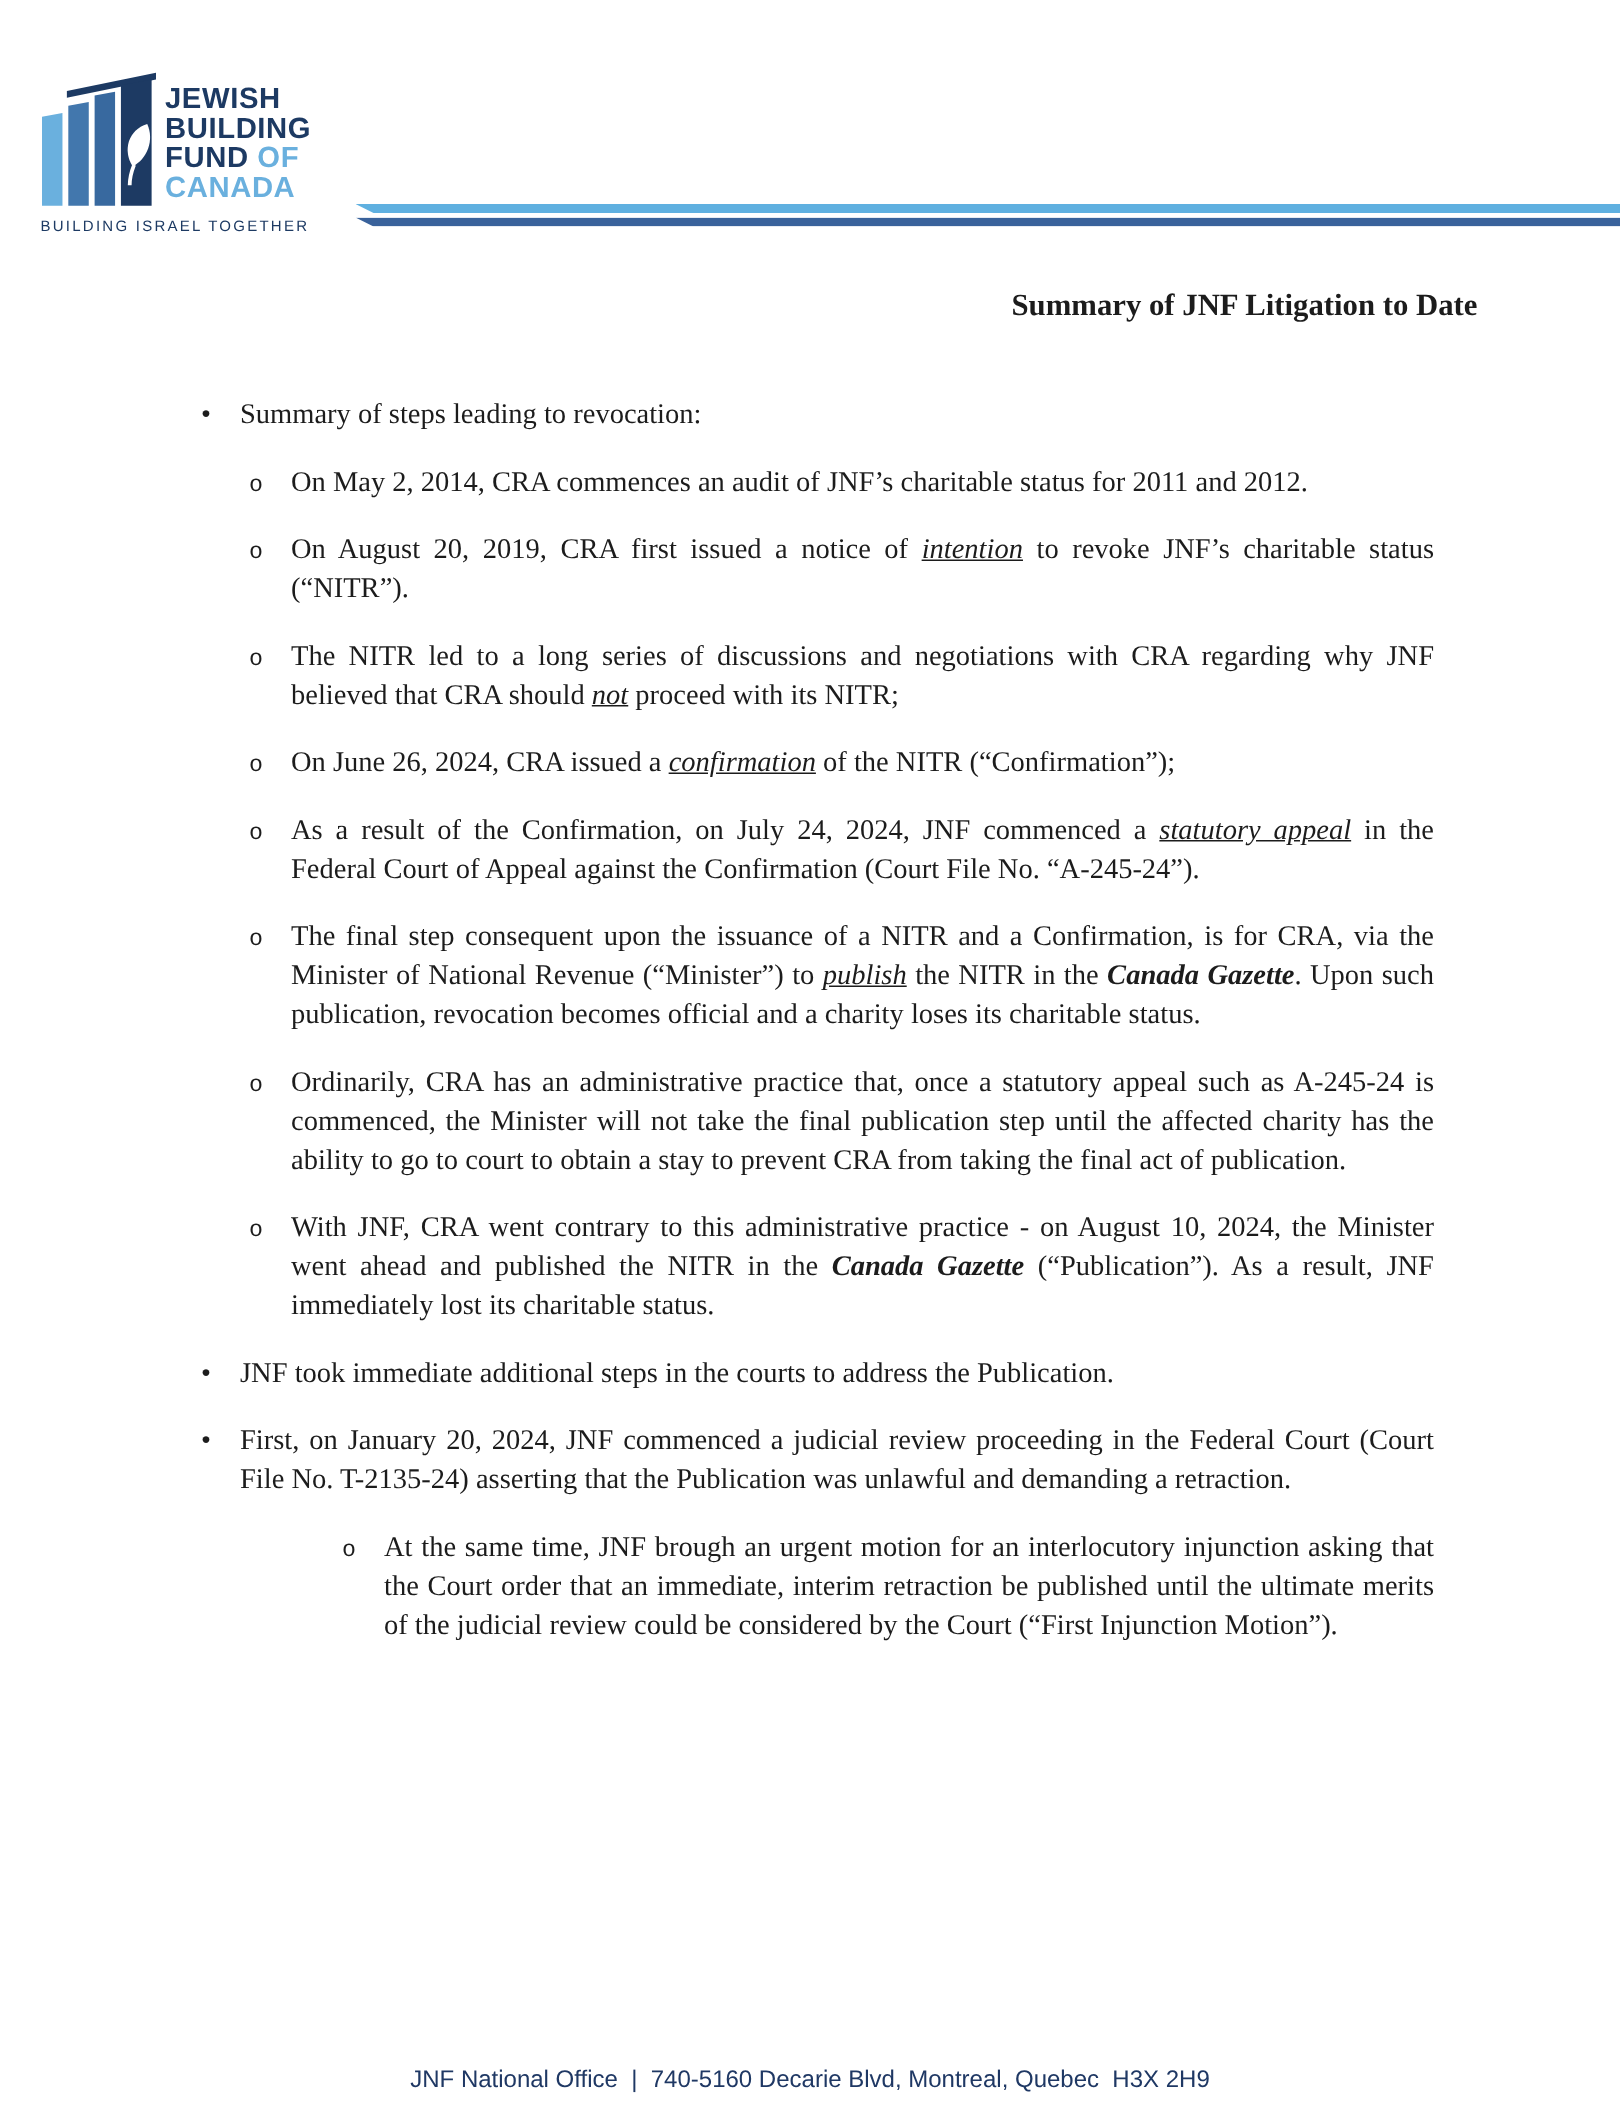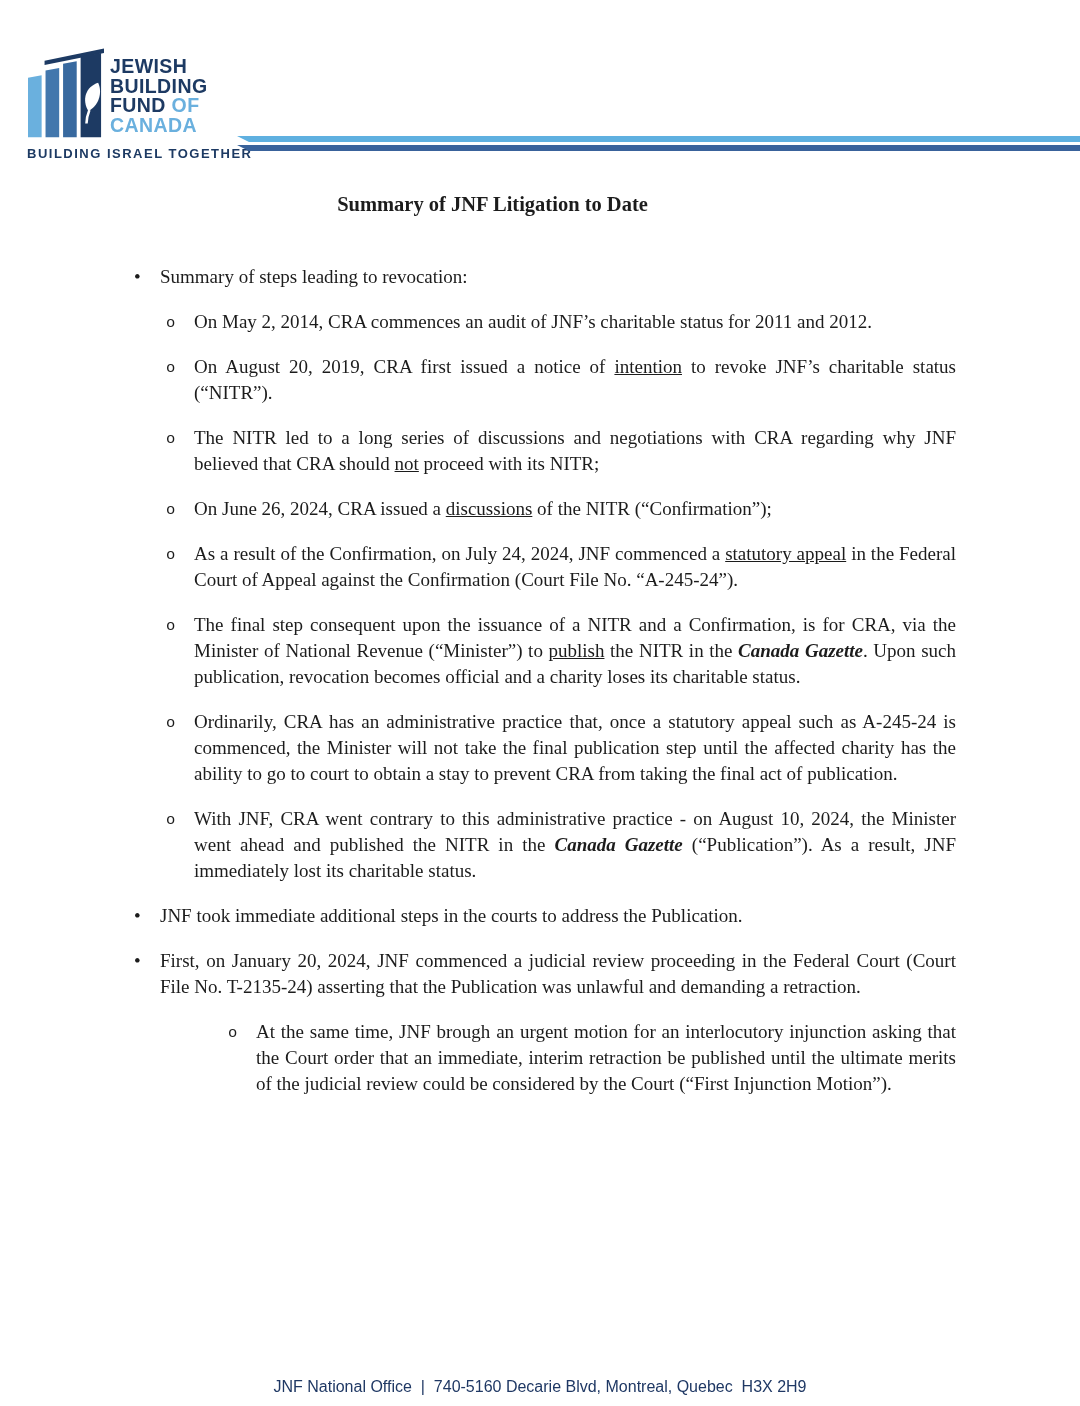--- a/index.html
+++ b/index.html
@@ -20,39 +20,39 @@
 
   .logo-name {
     position:absolute; left:110px; top:57px;
     font-family:"Liberation Sans", sans-serif; font-weight:bold;
     font-size:19.5px; line-height:19.5px; letter-spacing:0.4px;
     color:var(--navy);
   }
   .logo-name .lt { color:var(--light-blue); }
   .logo-tagline {
     position:absolute; left:27px; top:146px;
-    font-family:"Liberation Sans", sans-serif; font-weight:bold;
-    font-size:13px; letter-spacing:1.5px; color:var(--navy);
+    font-family:"Liberation Sans", sans-serif; font-weight:normal;
+    font-size:10px; letter-spacing:1.5px; color:var(--navy);
     white-space:nowrap;
   }
 
   
   .rule-top {
     position:absolute; left:237px; right:0; top:136px; height:6px;
     background:var(--rule-top);
     clip-path:polygon(0 0,100% 0,100% 100%,12px 100%);
   }
   .rule-bottom {
     position:absolute; left:237px; right:0; top:145px; height:6px;
     background:var(--rule-bottom);
     clip-path:polygon(0 0,100% 0,100% 100%,12px 100%);
   }
 
   
-  .title-wrap { position:absolute; left:0; top:191px; width:985px; text-align:center; }
+  .title-wrap { position:absolute; left:0; top:191px; width:985px; text-align:right; }
   .doc-title  { margin:0; font-size:20.5px; font-weight:bold; line-height:26px; }
   .doc-date   { margin:0; font-size:20px; font-style:italic; line-height:26px; }
 
   
   .doc {
     position:absolute; left:130px; top:264px; width:826px;
     font-size:19px; line-height:26px; text-align:justify;
   }
   .item { position:relative; margin-bottom:19px; }
   .item.l1 { padding-left:30px; }
@@ -60,21 +60,21 @@
   .item.l3 { padding-left:126px; }
   .marker { position:absolute; top:0; }
   .l1 .marker { left:4px; font-size:19px; }
   .l2 .marker, .l3 .marker {
     font-family:"Liberation Mono", monospace; font-size:15.5px; top:1px;
   }
   .l2 .marker { left:36px; }
   .l3 .marker { left:98px; }
   .s-b { font-weight:normal; }
   .s-i { font-style:italic;font-weight:bold; }
-  .s-u { text-decoration:underline; }
+  .s-u { text-decoration:underline;font-style:italic; }
 
   
   .footer {
     position:absolute; left:0; top:1322px; width:1080px; text-align:center;
     font-family:"Liberation Sans", sans-serif; font-size:16px; line-height:26px;
     color:var(--footer-text); white-space:pre-wrap;
   }
 </style>
 </head>
 <body>
@@ -105,21 +105,21 @@
 
   <div class="title-wrap">
     <div class="doc-title">Summary of JNF Litigation to Date</div>
   </div>
 
   <div class="doc" id="doc-list">
       <div class="item l1"><span class="marker">•</span><span>Summary of steps leading to revocation:</span></div>
       <div class="item l2"><span class="marker">o</span><span>On </span><span class="s-b">May 2, 2014,</span><span> CRA commences an audit of JNF’s charitable status for 2011 and 2012.</span></div>
       <div class="item l2"><span class="marker">o</span><span>On </span><span class="s-b">August 20, 2019</span><span>, CRA first issued a notice of </span><span class="s-u">intention</span><span> to revoke JNF’s charitable status (</span><span class="s-b">“NITR”</span><span>).</span></div>
       <div class="item l2"><span class="marker">o</span><span>The NITR led to a long series of discussions and negotiations with CRA regarding why JNF believed that CRA should </span><span class="s-u">not</span><span> proceed with its NITR;</span></div>
-      <div class="item l2"><span class="marker">o</span><span>On </span><span class="s-b">June 26, 2024</span><span>, CRA issued a </span><span class="s-u">discussions</span><span> of the NITR (</span><span class="s-b">“Confirmation”</span><span>);</span></div>
+      <div class="item l2"><span class="marker">o</span><span>On </span><span class="s-b">June 26, 2024</span><span>, CRA issued a </span><span class="s-u">confirmation</span><span> of the NITR (</span><span class="s-b">“Confirmation”</span><span>);</span></div>
       <div class="item l2"><span class="marker">o</span><span>As a result of the Confirmation, on </span><span class="s-b">July 24, 2024</span><span>, JNF commenced a </span><span class="s-u">statutory appeal</span><span> in the Federal Court of Appeal against the Confirmation (Court File No. </span><span class="s-b">“A-245-24”</span><span>).</span></div>
       <div class="item l2"><span class="marker">o</span><span>The final step consequent upon the issuance of a NITR and a Confirmation, is for CRA, via the Minister of National Revenue (</span><span class="s-b">“Minister”</span><span>) to </span><span class="s-u">publish</span><span> the NITR in the </span><span class="s-i">Canada Gazette</span><span>. Upon such publication, revocation becomes official and a charity loses its charitable status.</span></div>
       <div class="item l2"><span class="marker">o</span><span>Ordinarily, CRA has an administrative practice that, once a statutory appeal such as A-245-24 is commenced, the Minister will not take the final publication step until the affected charity has the ability to go to court to obtain a stay to prevent CRA from taking the final act of publication.</span></div>
       <div class="item l2"><span class="marker">o</span><span>With JNF, CRA went contrary to this administrative practice - on </span><span class="s-b">August 10, 2024</span><span>, the Minister went ahead and published the NITR in the </span><span class="s-i">Canada Gazette</span><span> (</span><span class="s-b">“Publication”</span><span>). As a result, JNF immediately lost its charitable status.</span></div>
       <div class="item l1"><span class="marker">•</span><span>JNF took immediate additional steps in the courts to address the Publication.</span></div>
       <div class="item l1"><span class="marker">•</span><span>First, on </span><span class="s-b">January 20, 2024,</span><span> JNF commenced a judicial review proceeding in the Federal Court (Court File No. </span><span class="s-b">T-2135-24</span><span>) asserting that the Publication was unlawful and demanding a retraction.</span></div>
       <div class="item l3"><span class="marker">o</span><span>At the same time, JNF brough an urgent motion for an interlocutory injunction asking that the Court order that an immediate, interim retraction be published until the ultimate merits of the judicial review could be considered by the Court (</span><span class="s-b">“First Injunction Motion”</span><span>).</span></div>
     </div>
 
   <div class="footer">

